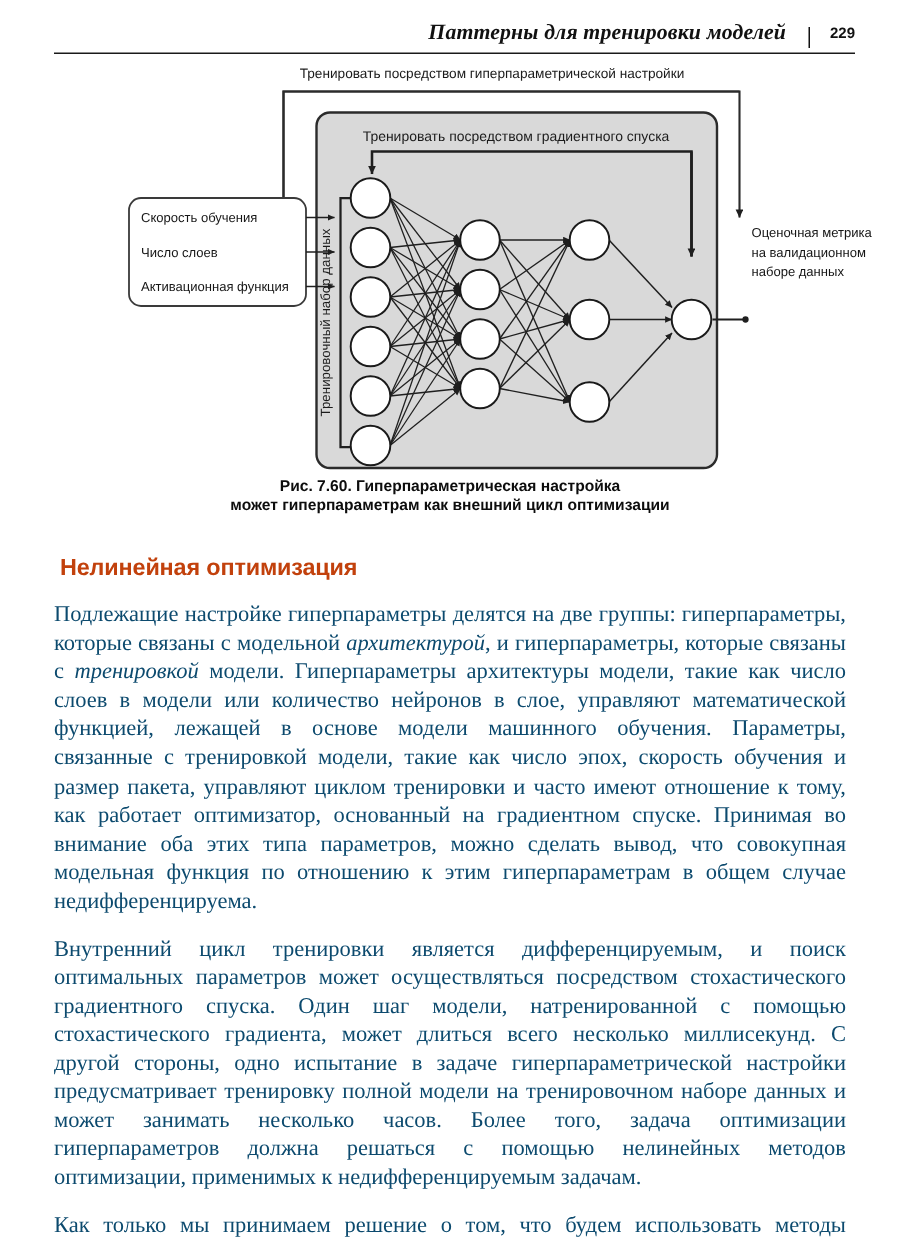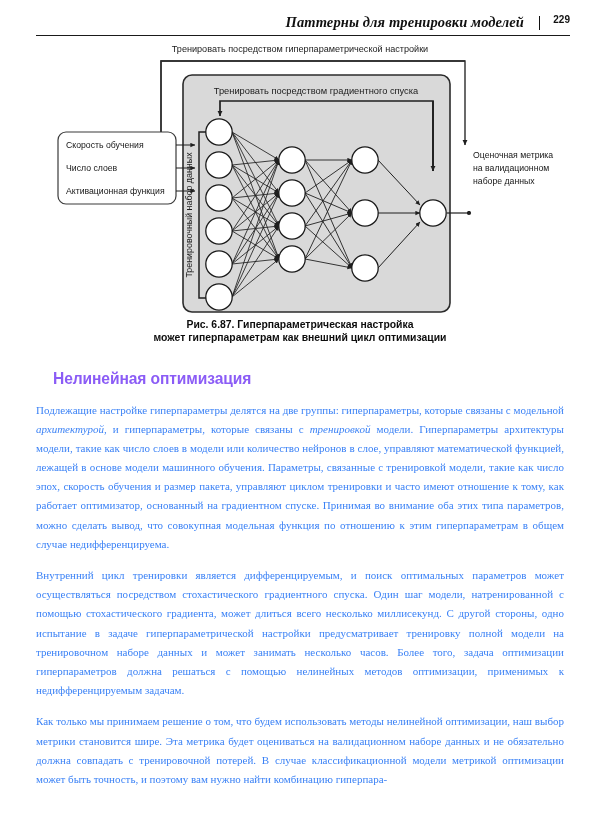--- a/index.html
+++ b/index.html
@@ -25,21 +25,21 @@
   
   .header {
     position: absolute;
     top: 14px;
     left: 36px;
     right: 30px;
     height: 28px;
   }
   .header-inner {
     display: flex;
-    align-items: flex-start;
+    align-items: center;
     justify-content: flex-end;
     gap: 0;
     padding-bottom: 4px;
     border-bottom: 1.4px solid #1a1a1a;
   }
   .header-title {
     font-family: "Liberation Serif", serif;
     font-style: italic;
     font-weight: bold;
     font-size: 14.5px;
@@ -62,20 +62,21 @@
     color: #111;
   }
 
   
   .figure {
     position: absolute;
     top: 40px;
     left: 0;
     width: 524px;
     height: 312px;
+    padding-left: 28px;
   }
   .figure svg { display: block; }
 
   .caption {
     position: absolute;
     top: 318px;
     left: 60px;
     width: 480px;
     text-align: center;
     font-family: "Liberation Sans", sans-serif;
@@ -89,32 +90,32 @@
   .content {
     position: absolute;
     top: 370px;
     left: 36px;
     width: 528px;
   }
   h2.section-heading {
     font-family: "Liberation Sans", sans-serif;
     font-size: 15.6px;
     font-weight: bold;
-    margin: 0 0 13px 17px;
+    margin: 0 0 13px 4px;
     letter-spacing: -0.1px;
-    color: #8b5cf6;
+    color: #c2410c;
   }
   p.para {
     margin: 0 0 12.5px 0;
     font-family: "Liberation Serif", serif;
-    font-size: 11px;
+    font-size: 15px;
     line-height: 19.1px;
     text-align: justify;
     text-justify: inter-word;
-    color: #3b82f6;
+    color: #0c4a6e;
     hyphens: none;
   }
   p.para:last-child { margin-bottom: 0; }
   em { font-style: italic; }
 </style>
 </head>
 <body>
 
 <div class="page">
 
@@ -250,21 +251,21 @@
         <path d="M176,151 L195,151" marker-end="url(#arrsm)"></path>
       </g>
 
       <text x="473" y="118" font-family="Liberation Sans, sans-serif" font-size="8.7" fill="#161616">Оценочная метрика</text>
       <text x="473" y="131" font-family="Liberation Sans, sans-serif" font-size="8.7" fill="#161616">на валидационном</text>
       <text x="473" y="144" font-family="Liberation Sans, sans-serif" font-size="8.7" fill="#161616">наборе данных</text>
     </svg>
   </div>
 
   <div class="caption">
-    <div>Рис. 6.87. Гиперпараметрическая настройка</div>
+    <div>Рис. 7.60. Гиперпараметрическая настройка</div>
     <div>может гиперпараметрам как внешний цикл оптимизации</div>
   </div>
 
   <div class="content">
     <h2 class="section-heading">Нелинейная оптимизация</h2>
     <div id="paragraphs">
         <p class="para"><span>Подлежащие настройке гиперпараметры делятся на две группы: гиперпараметры, которые связаны с модельной </span><em>архитектурой</em><span>, и гиперпараметры, которые связаны с </span><em>тренировкой</em><span> модели. Гиперпараметры архитектуры модели, такие как число слоев в модели или количество нейронов в слое, управляют математической функцией, лежащей в основе модели машинного обучения. Параметры, связанные с тренировкой модели, такие как число эпох, скорость обучения и размер пакета, управляют циклом тренировки и часто имеют отношение к тому, как работает оптимизатор, основанный на градиентном спуске. Принимая во внимание оба этих типа параметров, можно сделать вывод, что совокупная модельная функция по отношению к этим гиперпараметрам в общем случае недифференцируема.</span></p>
         <p class="para"><span>Внутренний цикл тренировки является дифференцируемым, и поиск оптимальных параметров может осуществляться посредством стохастического градиентного спуска. Один шаг модели, натренированной с помощью стохастического градиента, может длиться всего несколько миллисекунд. С другой стороны, одно испытание в задаче гиперпараметрической настройки предусматривает тренировку полной модели на тренировочном наборе данных и может занимать несколько часов. Более того, задача оптимизации гиперпараметров должна решаться с помощью нелинейных методов оптимизации, применимых к недифференцируемым задачам.</span></p>
         <p class="para"><span>Как только мы принимаем решение о том, что будем использовать методы нелинейной оптимизации, наш выбор метрики становится шире. Эта метрика будет оцениваться на валидационном наборе данных и не обязательно должна совпадать с тренировочной потерей. В случае классификационной модели метрикой оптимизации может быть точность, и поэтому вам нужно найти комбинацию гиперпара-</span></p>
       </div>

